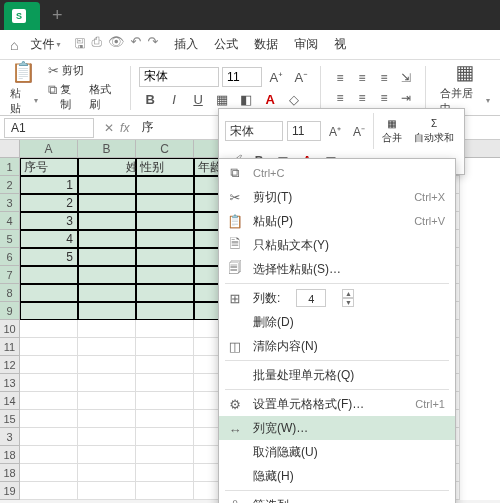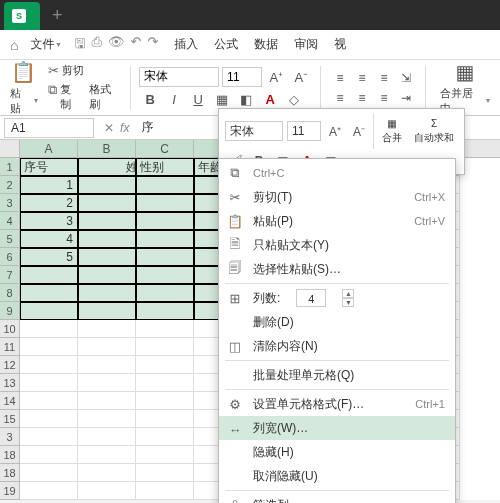--- a/index.html
+++ b/index.html
@@ -496,24 +496,24 @@
       <span class="mico">⚙</span>
       <span class="mlab">设置单元格格式(F)…</span>
       <span class="msc">Ctrl+1</span>
     </div>
   <div class="mi highlight">
       <span class="mico">↔</span>
       <span class="mlab">列宽(W)…</span>
     </div>
   <div class="mi">
       <span class="mico"></span>
+      <span class="mlab">取消隐藏(U)</span>
+    </div>
+  <div class="mi">
+      <span class="mico"></span>
       <span class="mlab">隐藏(H)</span>
-    </div>
-  <div class="mi">
-      <span class="mico"></span>
-      <span class="mlab">取消隐藏(U)</span>
     </div>
   <div class="msep"></div>
   <div class="mi">
       <span class="mico">⫯</span>
       <span class="mlab">筛选列</span>
     </div>
 </div>
 
 </body></html>

